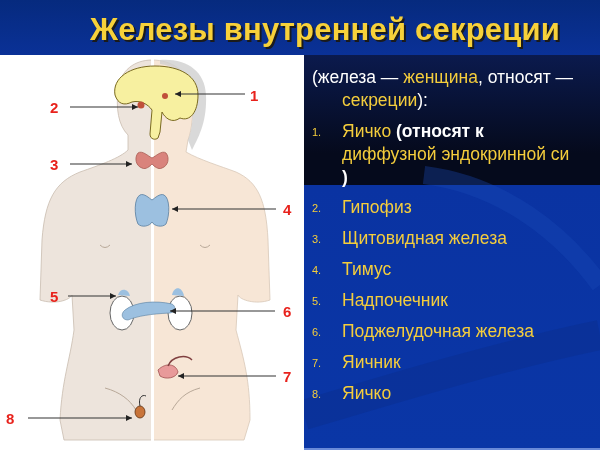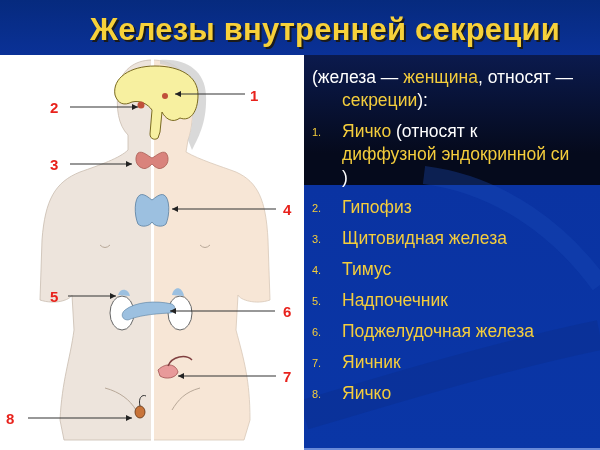--- a/index.html
+++ b/index.html
@@ -38,21 +38,21 @@
   .intro {
     position:absolute; left:8px; top:11px; width:300px;
     color:#ffffff; font-size:17.5px; line-height:23px; white-space:nowrap;
   }
   .intro .ind { padding-left:30px; display:block; }
   .hl { color:#f4cd3c; }
   .list { position:absolute; left:8px; top:65px; width:300px; }
   .item { position:relative; font-size:17.5px; line-height:23px; white-space:nowrap; color:#f4cd3c; }
   .num { position:absolute; left:0; top:1px; font-size:11px; color:#f4cd3c; }
   .txt { display:block; padding-left:30px; }
-  .white { color:#ffffff; }
+  .white { color:#ffffff;font-weight:bold; }
   .label-num {
     position:absolute; color:#e8221c; font-weight:bold; font-size:15px;
     font-family:"Liberation Sans", sans-serif;
   }
 </style>
 </head>
 <body>
 
 <div class="slide">
   <div class="title-bar">

